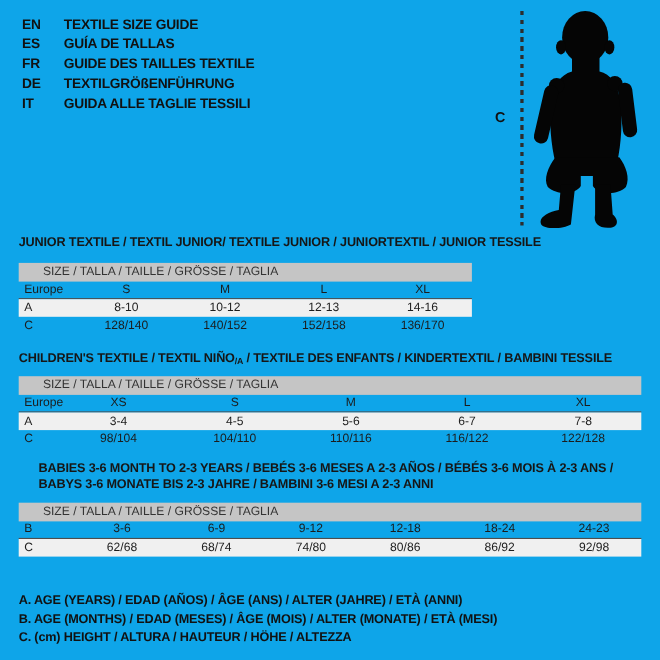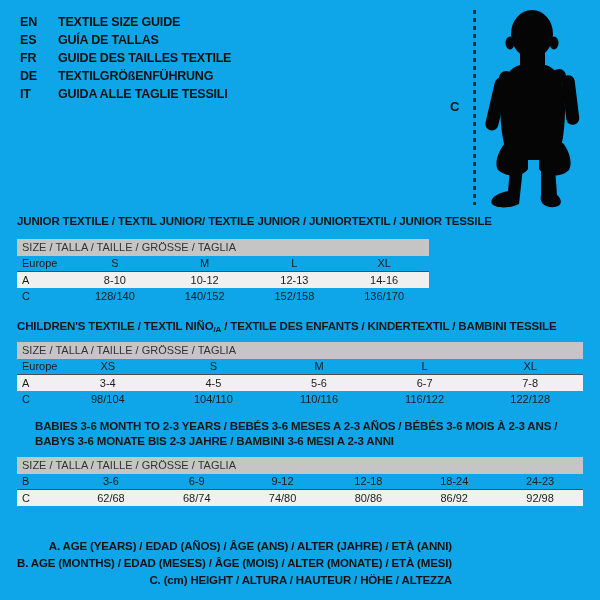--- a/index.html
+++ b/index.html
@@ -31,34 +31,34 @@
   .sub { font-size:8px; vertical-align:-2px; font-weight:bold; }
 
   
   .table { position:absolute; left:17px; }
   .table-1 { top:239px; width:412px; }
   .table-2 { top:342px; width:566px; }
   .table-3 { top:457px; width:566px; }
 
   .size-bar {
     height:17px; line-height:17px; background:#c5c5c5; color:#333;
-    font-size:11px; padding-left:5px; box-sizing:border-box;
+    font-size:11px; padding-left:22px; box-sizing:border-box;
   }
   .row { display:flex; height:16px; line-height:16px; font-size:11px; color:#1c1c1c; }
   .row.first { border-bottom:1px solid #4d4d4d; height:15px; line-height:15px; }
   .row.alt { background:#f0f0f0; }
   .lbl { box-sizing:border-box; padding-left:5px; }
   .table-1 .lbl { width:53px; }
   .table-2 .lbl { width:38px; }
   .table-3 .lbl { width:51px; }
   .cell { flex:1; text-align:center; }
 
   
   .legend { position:absolute; left:17px; top:538px; }
-  .legend-line { height:17px; line-height:17px; font-size:11.5px; font-weight:bold; letter-spacing:-0.15px;text-align:right; }
+  .legend-line { height:17px; line-height:17px; font-size:11.5px; font-weight:bold; letter-spacing:-0.15px; }
 </style>
 </head>
 <body>
 
 <div class="page">
 
   <div class="lang-block">
     <div class="lang-line">
       <span class="lang-code">EN</span>
       <span class="lang-label">TEXTILE SIZE GUIDE</span>

